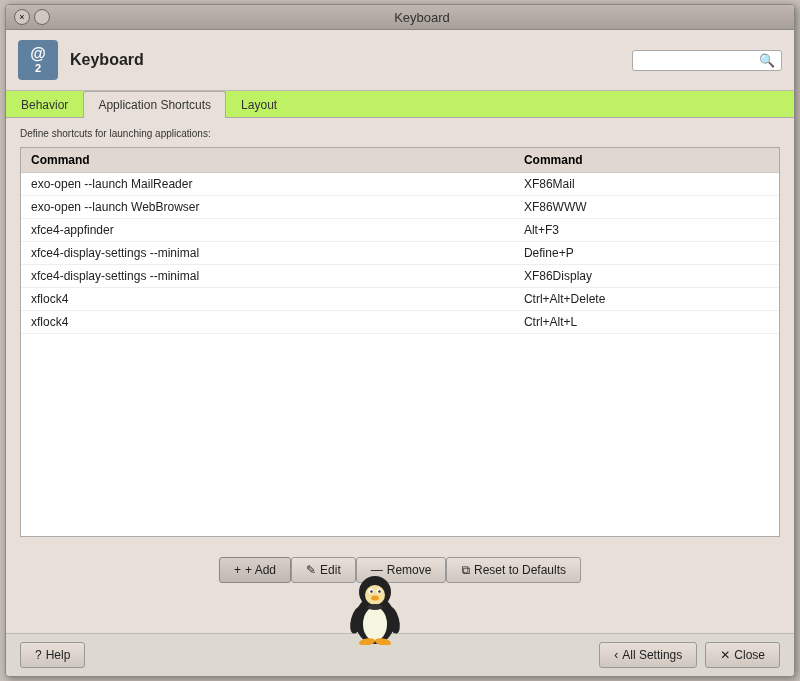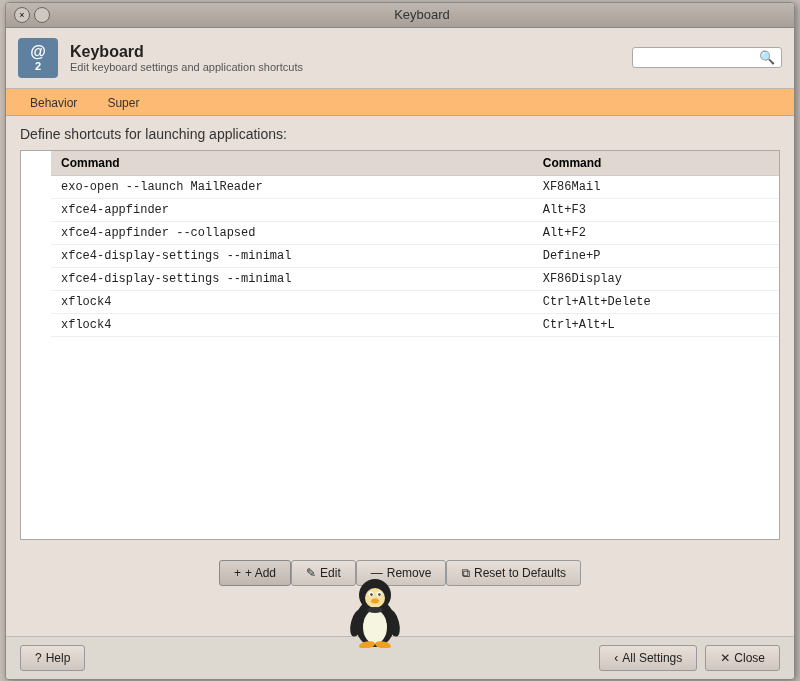--- a/index.html
+++ b/index.html
@@ -98,22 +98,22 @@
     .header-search input {
       border: none;
       outline: none;
       background: transparent;
       width: 120px;
       font-size: 12px;
     }
     .search-icon { color: #777; font-size: 13px; }
     .tabs {
       display: flex;
-      padding: 0 9px;
-      background: #fdba74;
+      padding: 0 0;
+      background: #bef264;
       border-bottom: 1px solid #aaa;
     }
     .tab {
       padding: 6px 14px;
       font-size: 12px;
       cursor: pointer;
       border: 1px solid transparent;
       border-bottom: none;
       margin-bottom: -1px;
       border-radius: 3px 3px 0 0;
@@ -123,48 +123,46 @@
       background: #e8e0d8;
       border-color: #aaa;
       border-bottom-color: #e8e0d8;
       font-weight: normal;
     }
     .content {
       padding: 10px 14px;
       flex: 1;
     }
     .content-desc {
-      font-size: 14px;
+      font-size: 10px;
       color: #333;
       margin-bottom: 8px;
     }
     .table-container {
       border: 1px solid #aaa;
       background: white;
       height: 390px;
       overflow-y: auto;
-      padding-left: 30px;
     }
     table {
       width: 100%;
       border-collapse: collapse;
     }
     thead tr {
       background: #e0d8d0;
     }
     thead th {
       text-align: left;
       padding: 5px 10px;
       font-weight: bold;
       font-size: 12px;
       border-bottom: 1px solid #ccc;
     }
     tbody tr {
       border-bottom: 1px solid #eee;
-      font-family: Liberation Mono, monospace;
     }
     tbody td {
       padding: 4px 10px;
       font-size: 12px;
       color: #222;
     }
     .btn {
       padding: 5px 14px;
       font-size: 12px;
       border: 1px solid #999;
@@ -222,55 +220,55 @@
     <div class="titlebar-title">Keyboard</div>
   </div>
 
   <div class="header">
     <div class="app-icon">
       <span class="at">@</span>
       <span>2</span>
     </div>
     <div class="header-text">
       <h2>Keyboard</h2>
-      <p>Edit keyboard settings and application shortcuts</p>
     </div>
     <div class="header-search">
       <input type="text" placeholder="" style="">
       <span class="search-icon">🔍</span>
     </div>
   </div>
 
   <div class="tabs">
     <div class="tab">Behavior</div>
-    <div class="tab">Super</div>
+    <div class="tab active">Application Shortcuts</div>
+    <div class="tab">Layout</div>
   </div>
 
   <div class="content">
     <p class="content-desc">Define shortcuts for launching applications:</p>
     <div class="table-container">
       <table>
         <thead>
           <tr>
             <th>Command</th>
             <th>Command</th>
           </tr>
         </thead>
         <tbody id="table-body">
         <tr>
               <td>exo-open --launch MailReader</td>
               <td>XF86Mail</td>
             </tr>
             <tr>
+              <td>exo-open --launch WebBrowser</td>
+              <td>XF86WWW</td>
+            </tr>
+            <tr>
               <td>xfce4-appfinder</td>
               <td>Alt+F3</td>
-            </tr>
-            <tr>
-              <td>xfce4-appfinder --collapsed</td>
-              <td>Alt+F2</td>
             </tr>
             <tr>
               <td>xfce4-display-settings --minimal</td>
               <td>Define+P</td>
             </tr>
             <tr>
               <td>xfce4-display-settings --minimal</td>
               <td>XF86Display</td>
             </tr>
             <tr>

